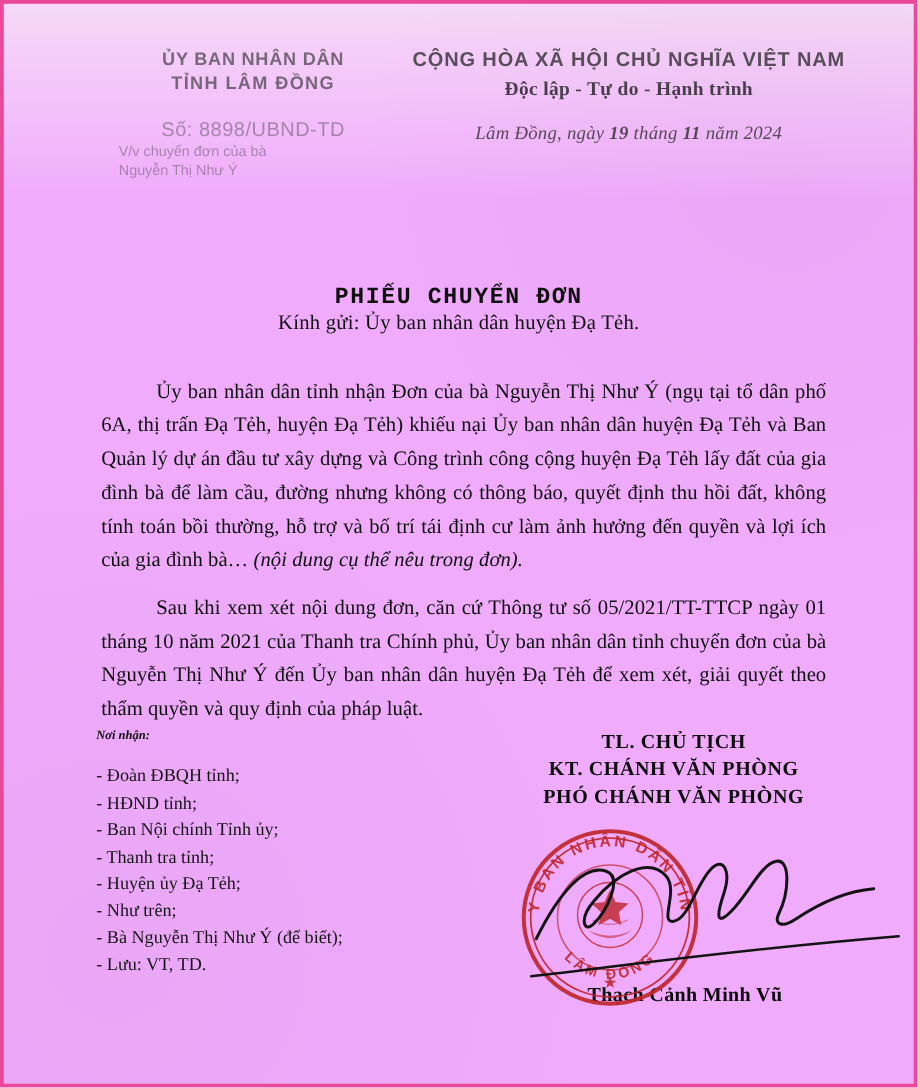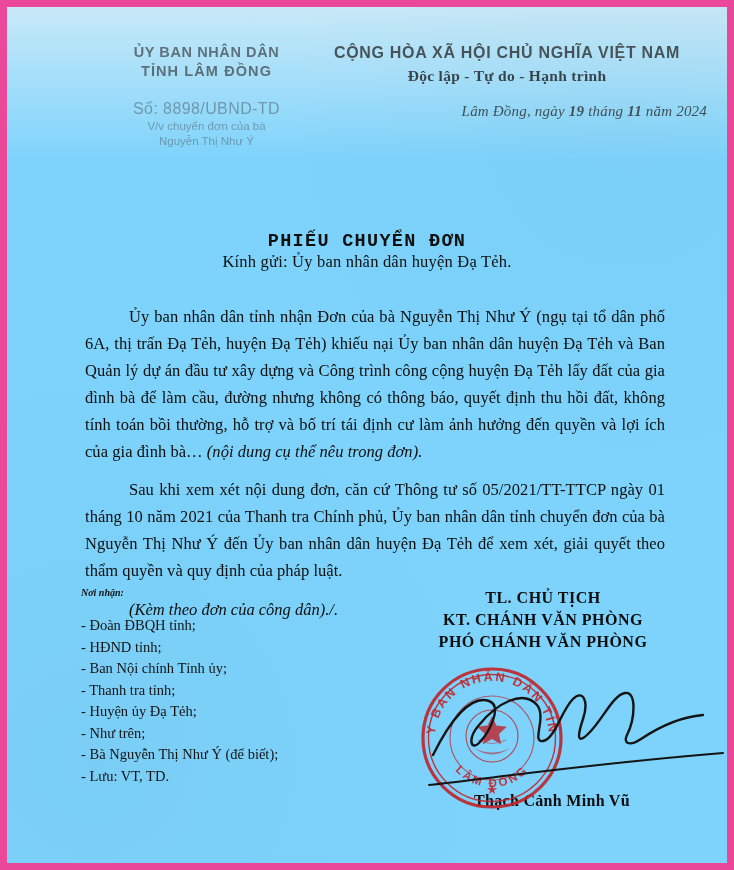--- a/index.html
+++ b/index.html
@@ -13,23 +13,23 @@
     font-family: "Liberation Serif", "DejaVu Serif", serif;
     color: #111111;
     overflow: hidden;
     position: relative;
   }
 
   
   #page {
     position: absolute;
     inset: 0;
-    border: 7px solid #ec4899;
+    border: 3px solid #ec4899;
     box-sizing: border-box;
-    background: #7dd3fc;
+    background: #f0abfc;
     overflow: hidden;
   }
 
   
   #paper-grain {
     position: absolute;
     inset: 0;
     pointer-events: none;
     background:
       radial-gradient(circle at 12% 88%, rgba(0,0,0,0.022) 0%, rgba(0,0,0,0) 42%),
@@ -104,35 +104,35 @@
     color: #3a3a3a;
     opacity: 0.42;
     filter: blur(0.45px);
     letter-spacing: 0.4px;
   }
   .doc-subject {
     position: absolute;
     left: 92px;
     top: 76px;
     width: 215px;
-    text-align: center;
+    text-align: left;
     font-family: "Liberation Sans", "DejaVu Sans", sans-serif;
     font-size: 11.5px;
     line-height: 15px;
     color: #3a3a3a;
     opacity: 0.40;
     filter: blur(0.5px);
   }
 
   .date-line {
     position: absolute;
     left: 300px;
     top: 60px;
     width: 400px;
-    text-align: right;
+    text-align: center;
     font-family: "Liberation Serif", "DejaVu Serif", serif;
     font-style: italic;
     font-size: 15px;
     color: #262626;
     opacity: 0.76;
     filter: blur(0.2px);
     letter-spacing: 0.2px;
   }
   .date-bold { font-weight: bold; font-style: italic; }
 
@@ -307,21 +307,20 @@
   <div id="title-block">
     <div id="doc-title">PHIẾU CHUYỂN ĐƠN</div>
     <div id="recipient-line">Kính gửi: Ủy ban nhân dân huyện Đạ Tẻh.</div>
   </div>
 
   <div id="body-text">
     <p class="para"><span>Ủy ban nhân dân tỉnh nhận Đơn của bà Nguyễn Thị Như Ý (ngụ tại tổ dân phố 6A, thị trấn Đạ Tẻh, huyện Đạ Tẻh) khiếu nại Ủy ban nhân dân huyện Đạ Tẻh và Ban Quản lý dự án đầu tư xây dựng và Công trình công cộng huyện Đạ Tẻh lấy đất của gia đình bà để làm cầu, đường nhưng không có thông báo, quyết định thu hồi đất, không tính toán bồi thường, hỗ trợ và bố trí tái định cư làm ảnh hưởng đến quyền và lợi ích của gia đình bà…</span> <span class="ital">(nội dung cụ thể nêu trong đơn).</span></p>
 
     <p class="para"><span>Sau khi xem xét nội dung đơn, căn cứ Thông tư số 05/2021/TT-TTCP ngày 01 tháng 10 năm 2021 của Thanh tra Chính phủ, Ủy ban nhân dân tỉnh chuyển đơn của bà Nguyễn Thị Như Ý đến Ủy ban nhân dân huyện Đạ Tẻh để xem xét, giải quyết theo thẩm quyền và quy định của pháp luật.</span></p>
 
-    <p class="para-note">(Kèm theo đơn của công dân)./.</p>
   </div>
 
   <div id="footer">
 
     <div id="recipients">
       <div id="recipients-title">Nơi nhận:</div>
       <div class="recipient-item">- Đoàn ĐBQH tỉnh;</div>
       <div class="recipient-item">- HĐND tỉnh;</div>
       <div class="recipient-item">- Ban Nội chính Tỉnh ủy;</div>
       <div class="recipient-item">- Thanh tra tỉnh;</div>

